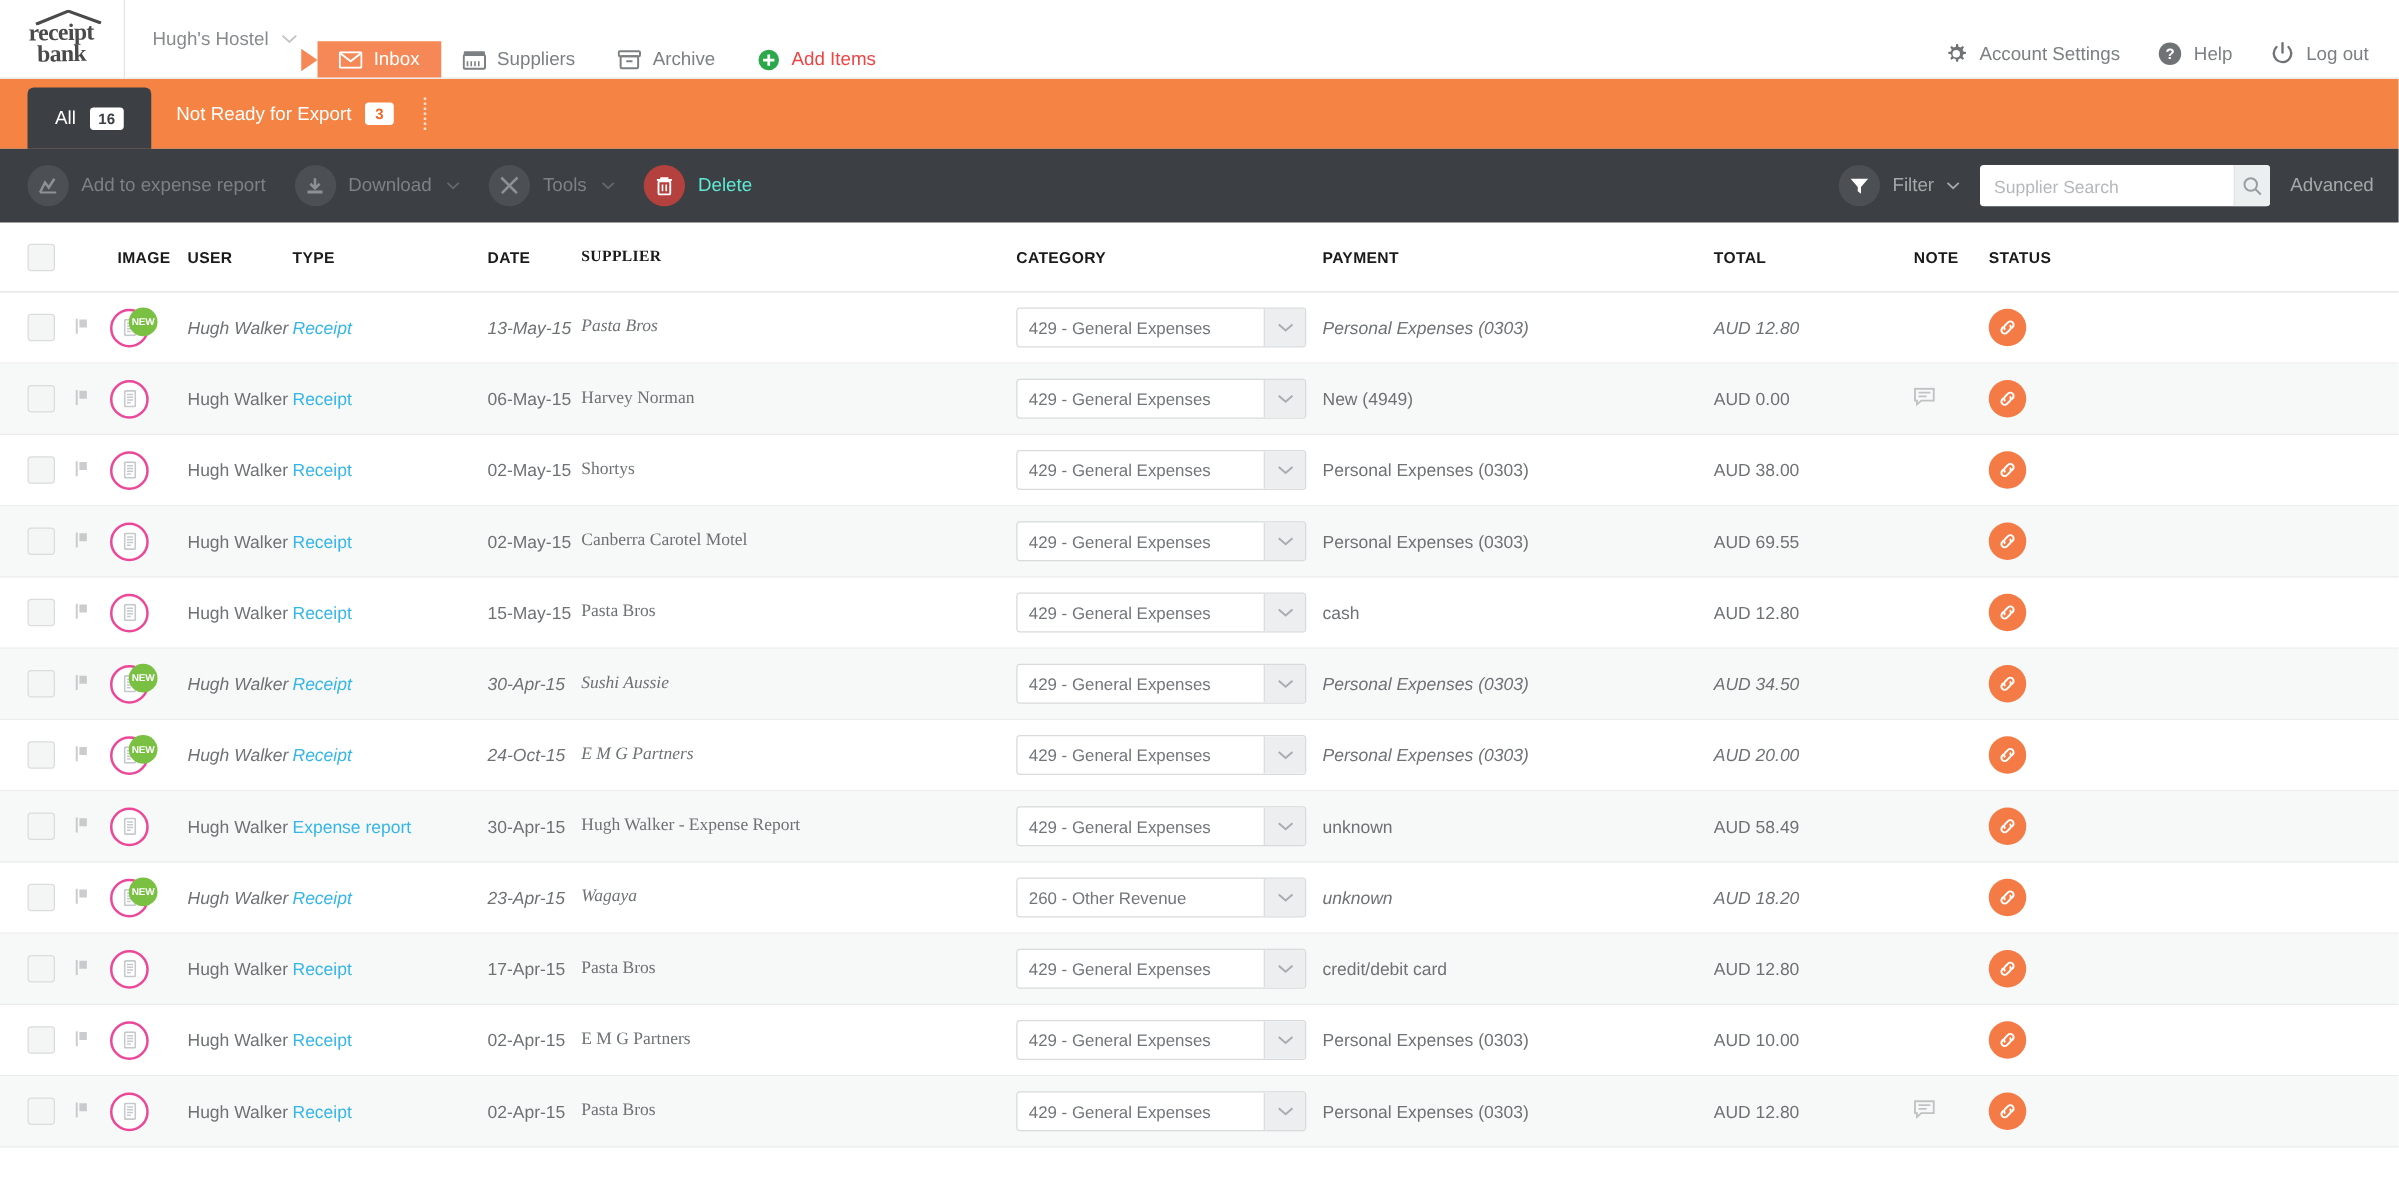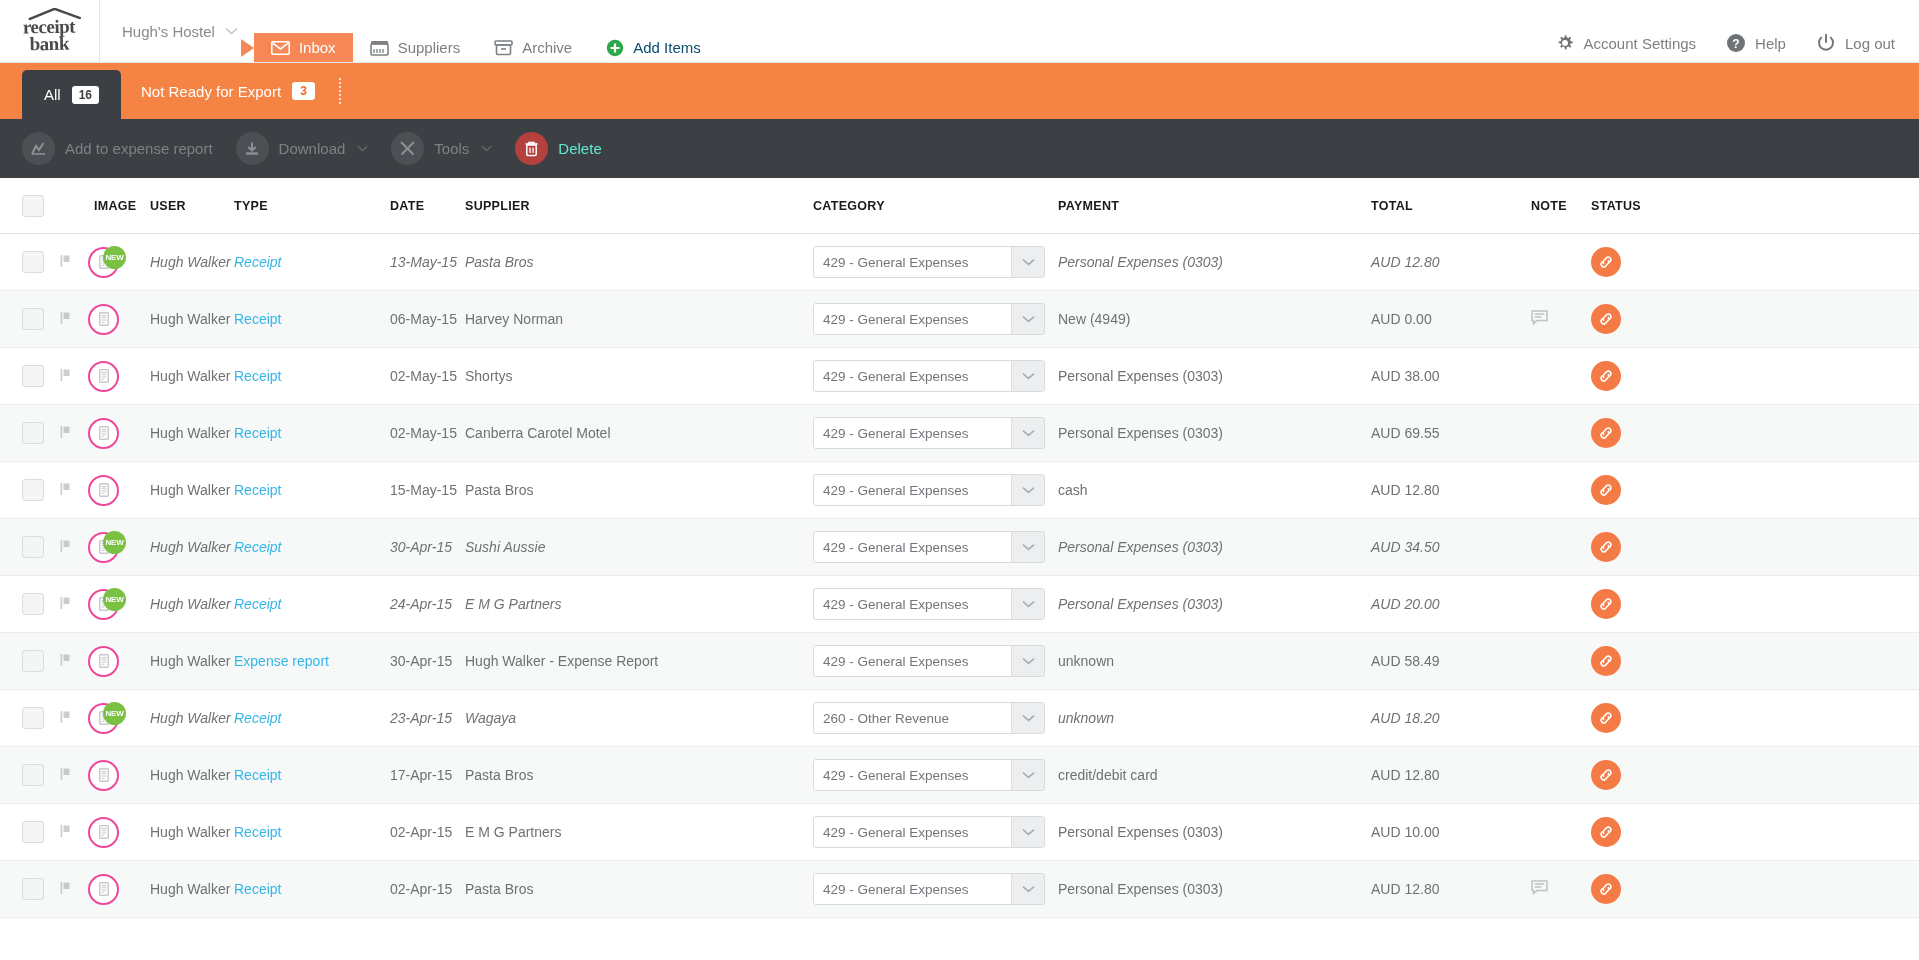--- a/index.html
+++ b/index.html
@@ -71,21 +71,21 @@
   .nav-item.active::before {
     content: "";
     position: absolute;
     left: -13px; top: 50%;
     transform: translateY(-50%);
     width: 0; height: 0;
     border-top: 9px solid transparent;
     border-bottom: 9px solid transparent;
     border-left: 13px solid #f58856;
   }
-  .nav-item.add { color: #0c4a6e; }
+  .nav-item.add { color: #ef4444; }
   .nav-right {
     display: flex; align-items: flex-start;
     padding-right: 24px;
     gap: 30px;
   }
   .nav-right .nav-item { padding: 0; color: #7c8082; }
   
   .tabbar {
     background: #f58343;
     height: 56px;
@@ -208,21 +208,21 @@
     color: #6e7275;
   }
   .row.alt { background: #f7f8f8; }
   .row.unread { font-style: italic; color: #6e7275; }
   .c-check  { width: 36px; flex: 0 0 36px; }
   .c-flag   { width: 30px; flex: 0 0 30px; }
   .c-image  { width: 62px; flex: 0 0 62px; }
   .c-user   { width: 84px; flex: 0 0 84px; }
   .c-type   { width: 156px; flex: 0 0 156px; }
   .c-date   { width: 75px; flex: 0 0 75px; }
-  .c-suppl  { width: 348px; flex: 0 0 348px; }
+  .c-suppl  { width: 348px; flex: 0 0 348px; font-family: Liberation Serif, serif; }
   .c-cat    { width: 245px; flex: 0 0 245px; }
   .c-pay    { width: 313px; flex: 0 0 313px; }
   .c-total  { width: 160px; flex: 0 0 160px; }
   .c-note   { width: 60px; flex: 0 0 60px; }
   .c-status { width: 100px; flex: 0 0 100px; }
   .thead .c-image { padding-left: 6px; }
   .thead .c-date  { padding-left: 0; }
   .chk {
     width: 22px; height: 22px;
     border: 1px solid #dadcdd;
@@ -429,20 +429,45 @@
           <path d="M1.5 3 h12" stroke="#fff" stroke-width="1.7"></path>
           <path d="M5 3 V1.6 h5 V3" stroke="#fff" stroke-width="1.5" fill="none"></path>
           <rect x="2.8" y="4" width="9.4" height="10.5" rx="1" stroke="#fff" stroke-width="1.5" fill="none"></rect>
           <path d="M6 6.5 v5.5 M9 6.5 v5.5" stroke="#fff" stroke-width="1.3"></path>
         </svg>
       </span>
       <span>Delete</span>
     </div>
   </div>
 
+  <div class="tb-right">
+    <div class="filter-btn">
+      <span class="circ">
+        <svg width="17" height="16" viewBox="0 0 17 16">
+          <path d="M1.5 2 h14 L9.8 8.5 v5.5 L7.2 12 V8.5 z" fill="#fff"></path>
+        </svg>
+      </span>
+      <span>Filter</span>
+      <svg class="chev" width="11" height="7" viewBox="0 0 11 7">
+        <path d="M1 1.3 L5.5 5.5 L10 1.3" stroke="#a4a8ab" stroke-width="1.5" fill="none"></path>
+      </svg>
+    </div>
+
+    <div class="search-wrap">
+      <input type="text" placeholder="Supplier Search" value="" style="">
+      <span class="search-btn">
+        <svg width="16" height="16" viewBox="0 0 16 16">
+          <circle cx="6.6" cy="6.6" r="5" stroke="#9a9d9f" stroke-width="1.6" fill="none"></circle>
+          <path d="M10.4 10.4 L14.6 14.6" stroke="#9a9d9f" stroke-width="1.7"></path>
+        </svg>
+      </span>
+    </div>
+
+    <div class="advanced">Advanced</div>
+  </div>
 </div>
 
 <div class="table">
   <div class="thead">
     <div class="c-check">
       <div class="chk"></div>
     </div>
     <div class="c-flag"></div>
     <div class="c-image">IMAGE</div>
     <div class="c-user">USER</div>
@@ -725,21 +750,21 @@
           <div class="thumb">
             <svg class="doc" viewBox="0 0 10 14">
               <rect x="0.7" y="0.7" width="8.6" height="12.6" rx="1" stroke="#c6c9cb" stroke-width="1.4" fill="none"></rect>
               <path d="M2.6 3.6 h4.8 M2.6 5.8 h4.8 M2.6 8 h4.8 M2.6 10.2 h3" stroke="#c6c9cb" stroke-width="1.1"></path>
             </svg>
             <span class="badge-new">NEW</span>
           </div>
         </div>
         <div class="c-user">Hugh Walker</div>
         <div class="c-type"><span class="link">Receipt</span></div>
-        <div class="c-date">24-Apr-15</div>
+        <div class="c-date">24-Oct-15</div>
         <div class="c-suppl">E M G Partners</div>
         <div class="c-cat">
           <div class="select">
             <span class="val">429 - General Expenses</span>
             <span class="arrow">
               <svg width="13" height="8" viewBox="0 0 13 8">
                 <path d="M1 1.6 L6.5 6.4 L12 1.6" stroke="#a9adb0" stroke-width="1.6" fill="none"></path>
               </svg>
             </span>
           </div>

